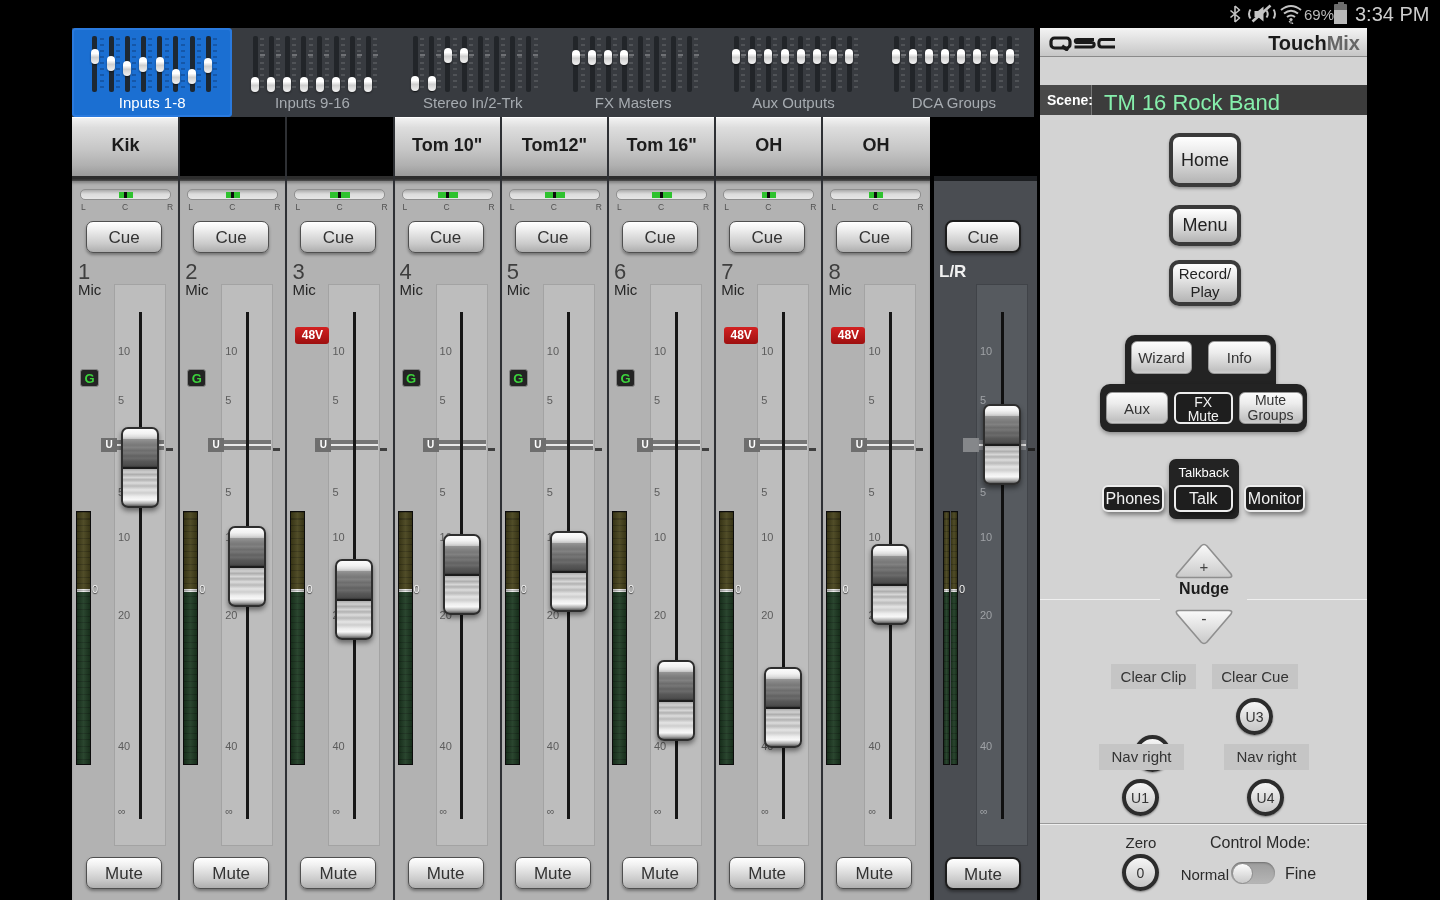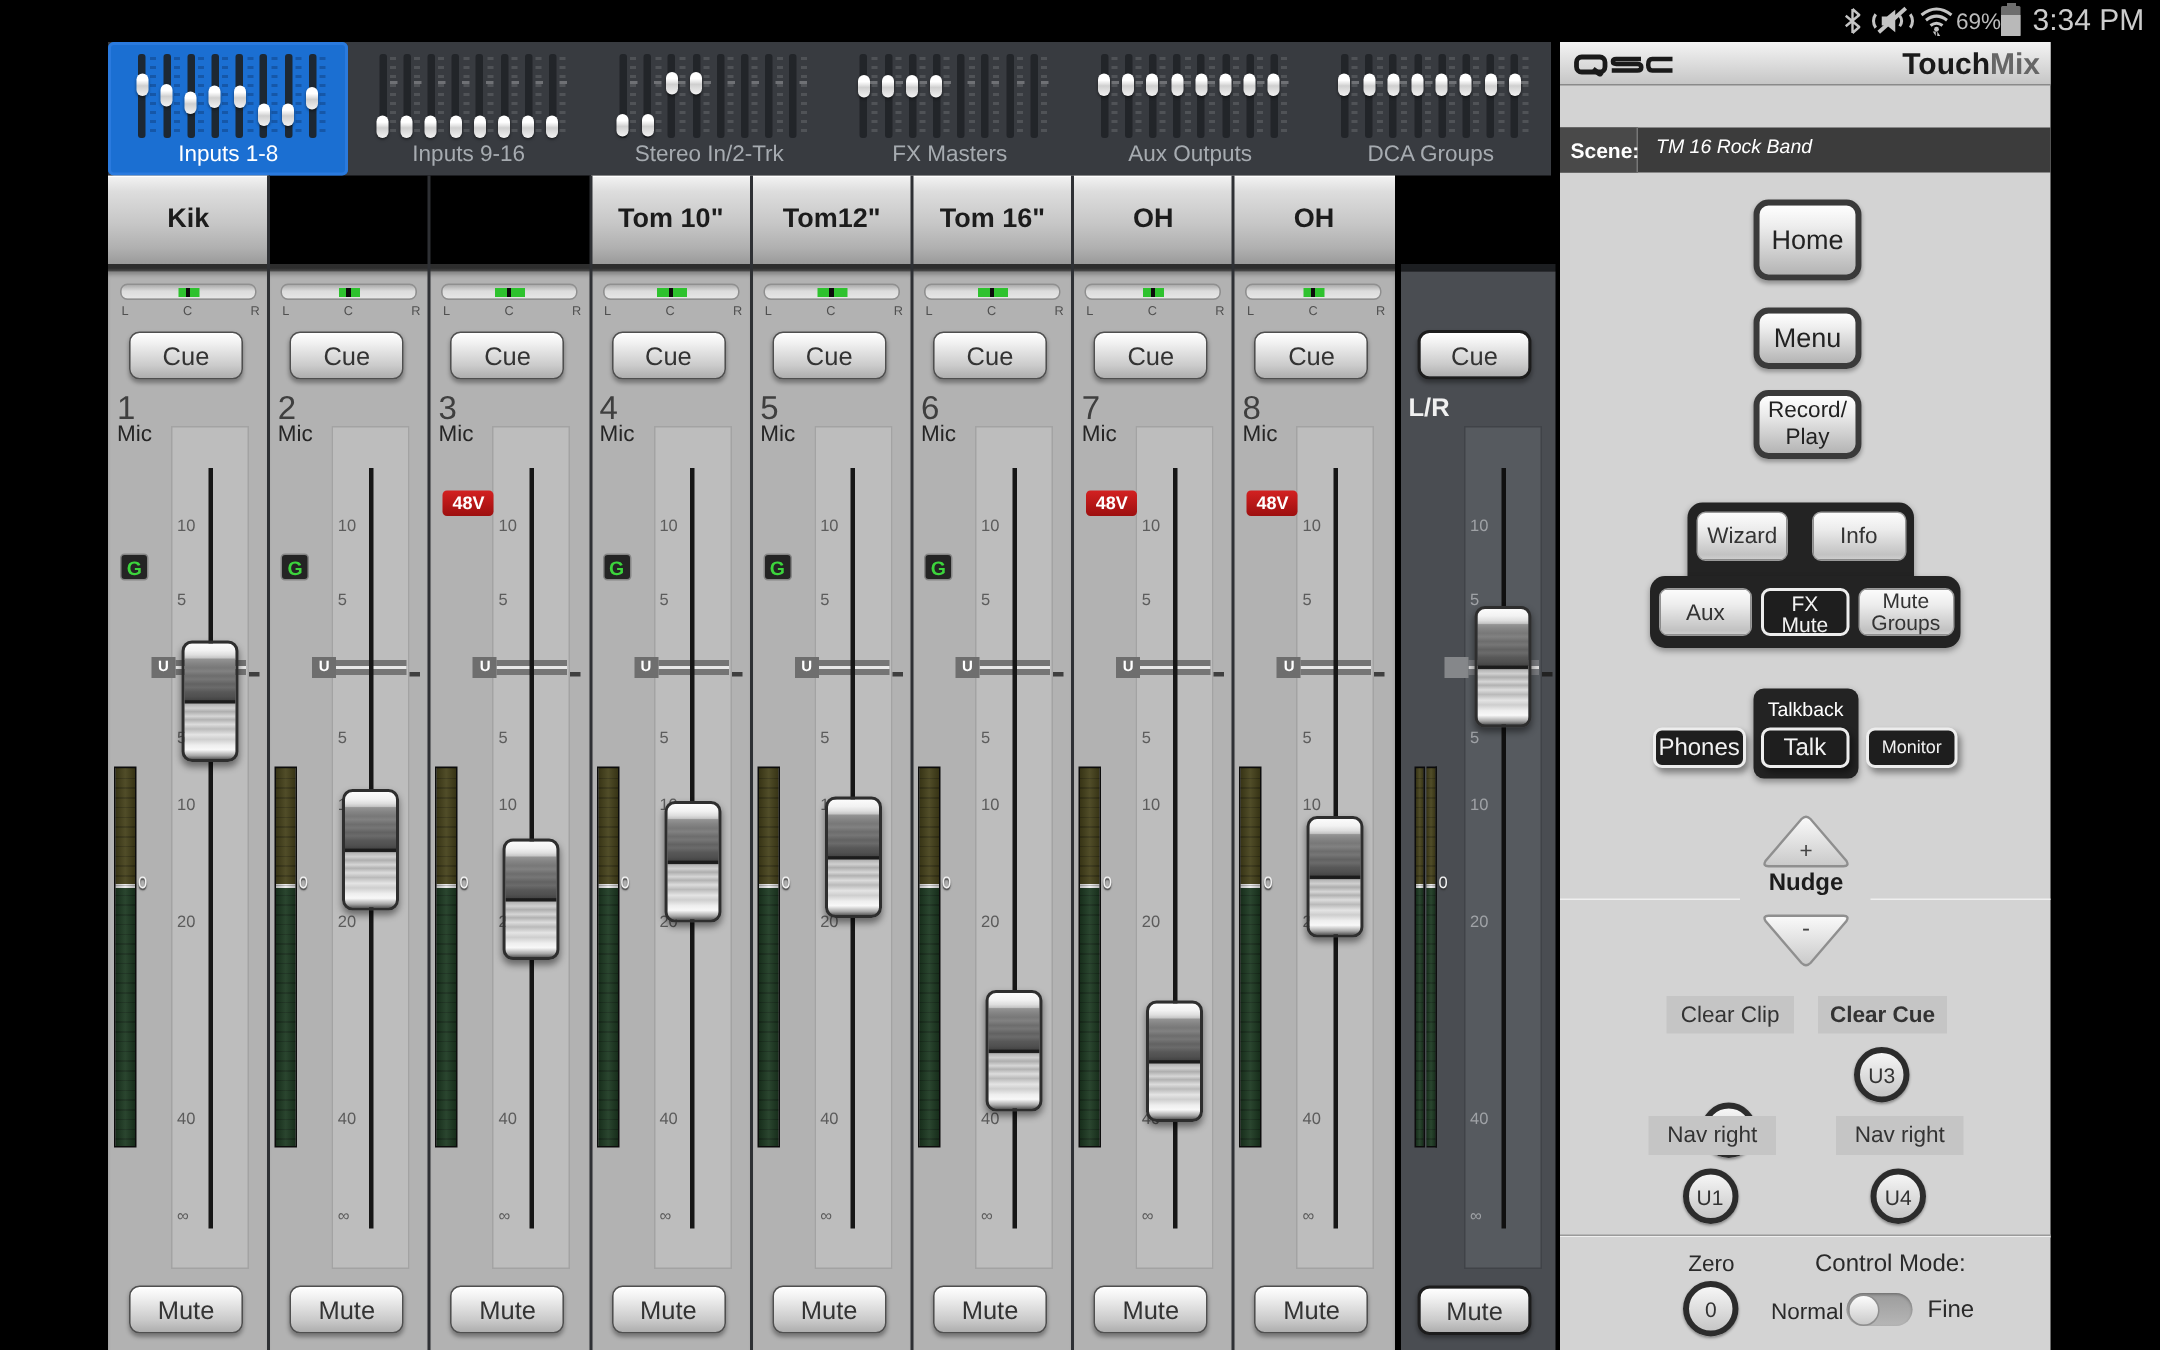--- a/index.html
+++ b/index.html
@@ -601,56 +601,56 @@
 <svg class="abs" style="left:9px;top:8px;" width="68" height="15" viewBox="0 0 68 15">
 <rect x="2" y="2" width="19" height="10" rx="3.5" fill="none" stroke="#1a1a1a" stroke-width="3.2"></rect>
 <path d="M13 10 L19 14.5" stroke="#1a1a1a" stroke-width="3.5" fill="none"></path>
 <path d="M45 3.4 H28.5 Q26.3 3.4 26.3 5 Q26.3 6.6 28.5 6.6 H42.5 Q45.2 6.6 45.2 8.8 Q45.2 11 42.5 11 H25.5" stroke="#1a1a1a" stroke-width="3" fill="none"></path>
 <path d="M66 3.4 H52.5 Q49.8 3.4 49.8 7.2 Q49.8 11 52.5 11 H66" stroke="#1a1a1a" stroke-width="3" fill="none"></path>
 </svg>
 <div class="abs" style="right:7px;top:4px;font-size:20px;"><span style="font-weight:bold;color:#1a1a1a;">Touch</span><span style="font-weight:bold;color:#666;">Mix</span></div>
 </div>
 <div class="scenerow">
         <div class="lblbox" style="background:#494949;line-height:30px;">Scene:</div>
-<div class="abs" style="left:64px;top:5px;font-size:13px;color:#ffffff;font-style:italic;">TM 16 Rock Band</div>
+<div class="abs" style="left:64px;top:5px;font-size:22px;color:#86efac;">TM 16 Rock Band</div>
       </div>
 <div class="rbtn" style="left:129px;top:105px;width:72px;height:54px;line-height:46px;">Home</div>
 <div class="rbtn" style="left:129px;top:177px;width:72px;height:41px;line-height:33px;">Menu</div>
 <div class="rbtn" style="left:129px;top:232px;width:72px;height:46px;font-size:15px;line-height:18px;padding-top:1px;">Record/<br>Play</div>
 <div class="dkc" style="left:85px;top:306.5px;width:151px;height:60px;"></div>
 <div class="dkc" style="left:60px;top:356px;width:206.5px;height:48px;"></div>
 <div class="lbtn" style="left:91px;top:313px;width:61px;height:32.5px;font-size:15px;line-height:31px;">Wizard</div>
 <div class="lbtn" style="left:168px;top:313px;width:62.5px;height:32.5px;font-size:15px;line-height:31px;">Info</div>
 <div class="lbtn" style="left:66px;top:363.5px;width:62px;height:32.5px;font-size:15px;line-height:31px;">Aux</div>
 <div class="dbtn" style="left:133.5px;top:363.5px;width:59.5px;height:32.5px;font-size:14px;line-height:14px;padding-top:1px;box-shadow:none;">FX<br>Mute</div>
 <div class="lbtn" style="left:198.5px;top:363.5px;width:64px;height:32.5px;font-size:14px;line-height:15px;">Mute<br>Groups</div>
 <div class="dkc" style="left:128.5px;top:430.5px;width:70.5px;height:60.5px;border-radius:7px;"></div>
 <div class="abs" style="left:128.5px;top:437px;width:70.5px;text-align:center;font-size:13px;color:#fff;">Talkback</div>
 <div class="dbtn" style="left:62px;top:457px;width:61.5px;height:27px;font-size:16px;line-height:23px;">Phones</div>
 <div class="dbtn" style="left:133.5px;top:457px;width:59.5px;height:27px;font-size:16px;line-height:23px;">Talk</div>
-<div class="dbtn" style="left:204px;top:457px;width:61px;height:27px;font-size:12px;line-height:23px;">Monitor</div>
+<div class="dbtn" style="left:204px;top:457px;width:61px;height:27px;font-size:16px;line-height:23px;">Monitor</div>
 <div class="abs" style="left:0px;top:570.5px;width:120px;height:1px;background:#efefef;"></div>
 <div class="abs" style="left:207px;top:570.5px;width:120px;height:1px;background:#efefef;"></div>
 <svg class="abs" style="left:134px;top:515px;" width="60" height="36" viewBox="0 0 60 36">
 <defs>
           <linearGradient id="tg" x1="0" y1="0" x2="0" y2="1">
 <stop offset="0" stop-color="#fafafa"></stop>
             <stop offset="1" stop-color="#c9c9c9"></stop>
           </linearGradient>
         </defs>
 <path d="M27 3 Q30 0 33 3 L57 31 Q59 34.5 55 34.5 L5 34.5 Q1 34.5 3 31 Z" fill="url(#tg)" stroke="#8f8f8f" stroke-width="1.6"></path>
 <text x="30" y="29" text-anchor="middle" font-size="15" fill="#444" font-family="Liberation Sans">+</text>
       </svg>
 <div class="abs" style="left:104px;top:552px;width:120px;text-align:center;font-size:16px;font-weight:bold;color:#1c1c1c;">Nudge</div>
 <svg class="abs" style="left:134px;top:578px;" width="60" height="40" viewBox="0 0 60 40">
 <path d="M27 36 Q30 39 33 36 L57 8 Q59 4.5 55 4.5 L5 4.5 Q1 4.5 3 8 Z" fill="url(#tg)" stroke="#8f8f8f" stroke-width="1.6"></path>
 <text x="30" y="18" text-anchor="middle" font-size="16" fill="#444" font-family="Liberation Sans">-</text>
       </svg>
 <div class="glabel" style="left:71px;top:636px;width:85px;height:25px;line-height:25px;">Clear Clip</div>
-<div class="glabel" style="left:172px;top:636px;width:86px;height:25px;line-height:25px;font-weight:bold;">Clear Cue</div>
+<div class="glabel" style="left:172px;top:636px;width:86px;height:25px;line-height:25px;">Clear Cue</div>
 <div class="ucirc" style="left:93.5px;top:707px;line-height:30px;">U2</div>
 <div class="ucirc" style="left:196px;top:669.5px;line-height:30px;">U3</div>
 <div class="glabel" style="left:59px;top:716px;width:85px;height:26px;line-height:26px;">Nav right</div>
 <div class="glabel" style="left:184px;top:716px;width:85px;height:26px;line-height:26px;">Nav right</div>
 <div class="ucirc" style="left:81.5px;top:750.5px;line-height:30px;">U1</div>
 <div class="ucirc" style="left:207px;top:750.5px;line-height:30px;">U4</div>
 <div class="abs" style="left:0;top:795px;width:327px;height:2px;background:#9a9a9a;border-bottom:1px solid #efefef;"></div>
 <div class="abs" style="left:78px;top:806px;width:46px;text-align:center;font-size:15px;color:#2a2a2a;">Zero</div>
 <div class="abs" style="left:170px;top:806px;width:100%;font-size:16px;color:#2a2a2a;">Control Mode:</div>
 <div class="ucirc" style="left:82px;top:826px;line-height:30px;">0</div>

